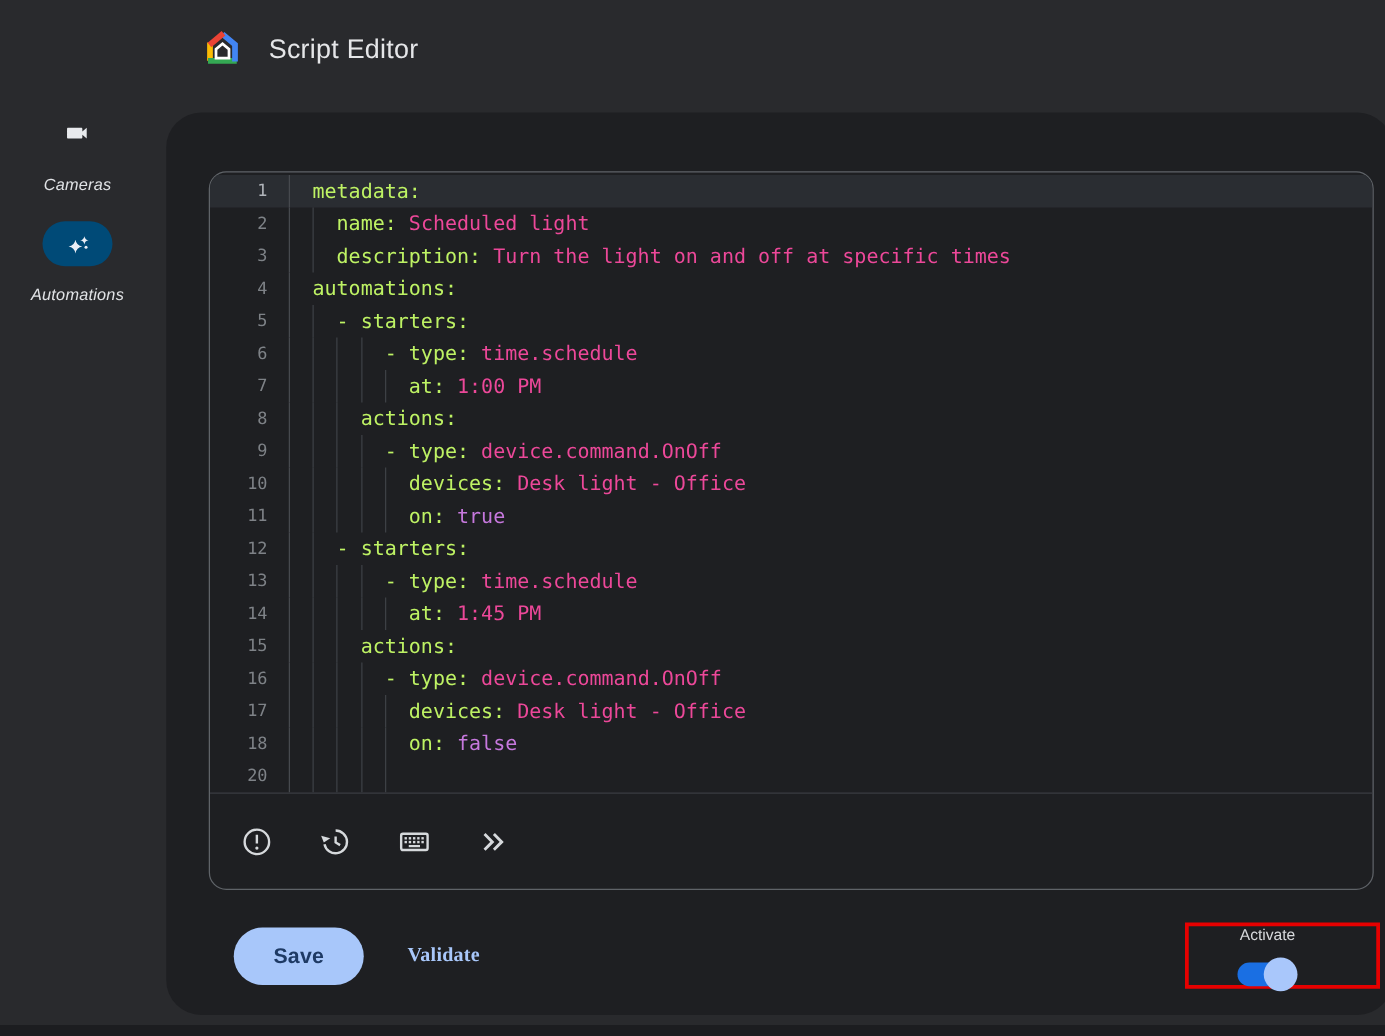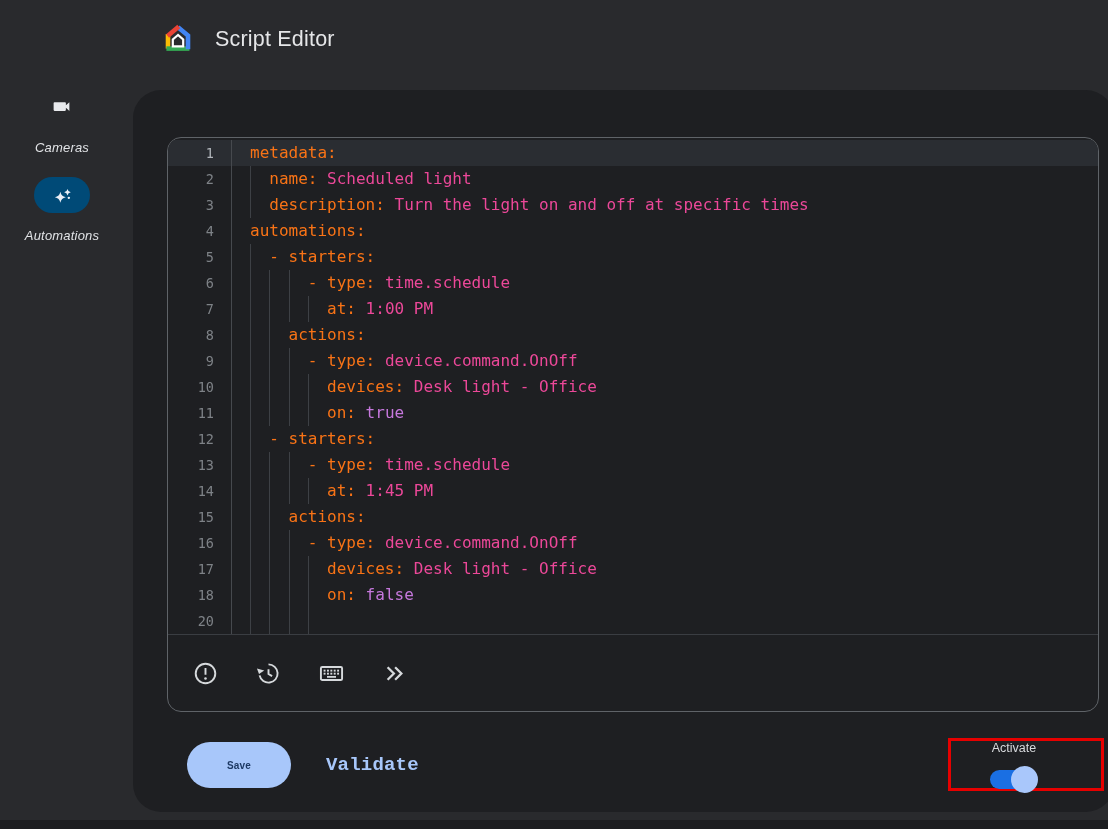--- a/index.html
+++ b/index.html
@@ -24,32 +24,32 @@
   .editor{position:absolute;left:34px;top:47px;width:930px;height:573px;border:1px solid #5f6368;border-radius:14px;overflow:hidden;display:flex;flex-direction:column;}
   .code-area{height:497px;border-bottom:1px solid #3a3d42;padding-top:2px;box-sizing:border-box;overflow:hidden;}
   .code-line{display:flex;height:26px;}
   .code-line.active{background:#2a2d32;}
   .gutter{flex:0 0 64px;box-sizing:border-box;border-right:1px solid #46494e;text-align:right;padding-right:17px;
           font:13.5px/26px "DejaVu Sans Mono", monospace;color:#7e8287;}
   .code-line.active .gutter{color:#b0b4ba;}
   .codecell{flex:1;position:relative;padding-left:18px;font:16px/26px "DejaVu Sans Mono", monospace;}
   .codetext{white-space:pre;}
   .guide{position:absolute;top:0;bottom:0;width:1px;background:#3d4045;}
-  .tk-key{color:#f97316;}
+  .tk-key{color:#bef264;}
   .tk-str{color:#ec4899;}
   .tk-bool{color:#c678dd;}
   
   .ed-toolbar{flex:1;display:flex;align-items:center;padding-left:22px;gap:33px;}
   .tb-btn{width:30px;height:30px;display:flex;align-items:center;justify-content:center;cursor:pointer;background:none;border:none;padding:0;}
   .tb-btn svg{display:block;}
   
   .save-btn{position:absolute;left:54px;top:652px;width:104px;height:46px;border-radius:23px;border:none;cursor:pointer;
-            background:#a8c7fa;color:#1e3a64;font-family:"Liberation Sans",sans-serif;font-size:10px;font-weight:700;letter-spacing:.2px;}
+            background:#a8c7fa;color:#1e3a64;font-family:"Liberation Sans",sans-serif;font-size:17px;font-weight:700;letter-spacing:.2px;}
   .validate-btn{position:absolute;left:181px;top:652px;height:46px;line-height:46px;background:none;border:none;cursor:pointer;padding:0 12px;
-            color:#a8c7fa;font-family:Liberation Mono, monospace;font-size:19px;font-weight:700;letter-spacing:.2px;}
+            color:#a8c7fa;font-family:Liberation Serif, serif;font-size:16px;font-weight:700;letter-spacing:.2px;}
   .annotation-box{position:absolute;left:815px;top:648px;width:156px;height:53px;border:3px solid #e60000;box-sizing:border-box;
             display:flex;align-items:center;justify-content:flex-end;padding-right:24px;gap:11px;flex-direction:column;}
   .activate-label{font-size:12.5px;color:#d7d9dc;}
   .switch{position:relative;width:48px;height:27px;cursor:pointer;}
   .switch .track{position:absolute;left:0;top:4px;width:42px;height:19px;border-radius:10px;background:#3a3d42;}
   .switch.on .track{background:#1a6fe3;}
   .switch .knob{position:absolute;top:0;width:27px;height:27px;border-radius:50%;background:#9aa0a6;left:0;}
   .switch.on .knob{left:21px;background:#a9c7fb;}
   
   .bottom-strip{position:absolute;left:0;right:0;bottom:0;height:9px;background:#1c1d20;}

